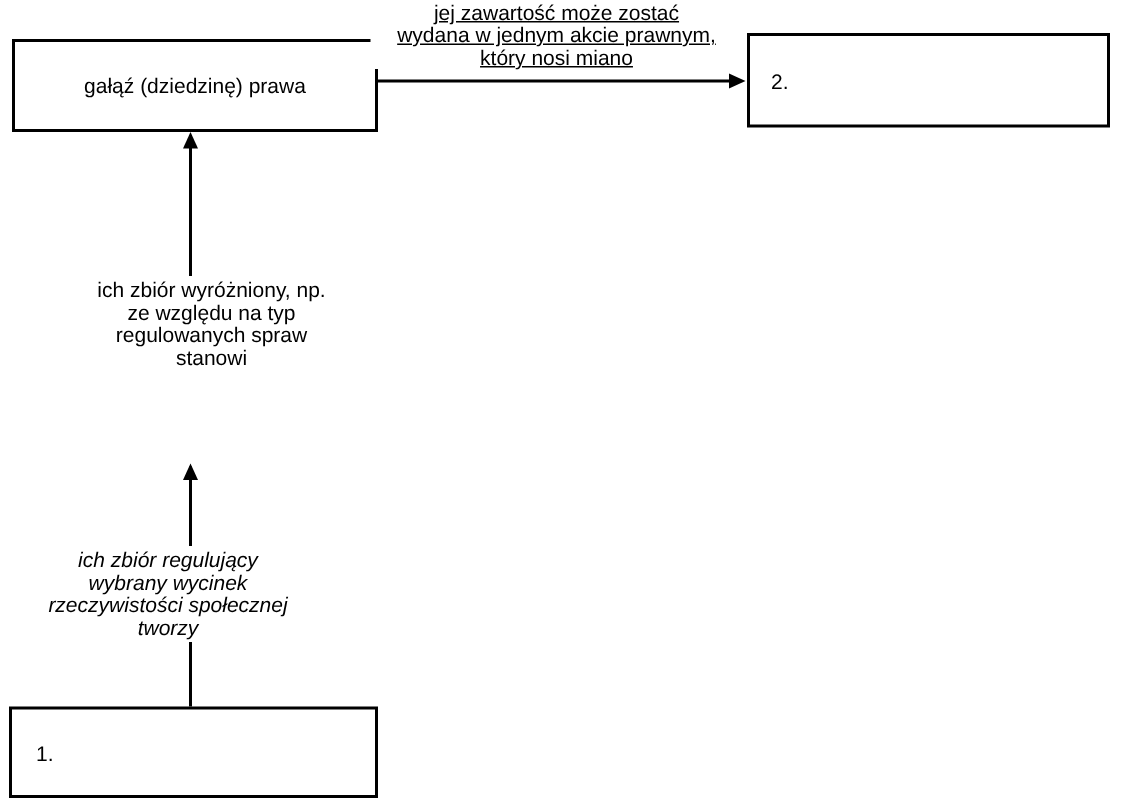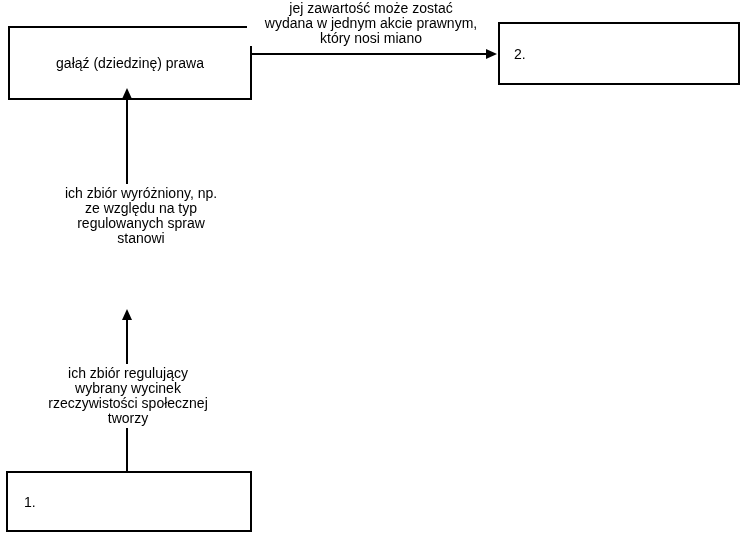--- a/index.html
+++ b/index.html
@@ -19,36 +19,36 @@
   }
   .box {
     position: absolute;
     border: 2px solid #000000;
     background: #ffffff;
     box-sizing: border-box;
     display: flex;
     align-items: center;
   }
   .box.centered { justify-content: center; text-align: center; }
-  #box-galaz { left: 8px;   top: 26px;  width: 244px; height: 74px; }
+  #box-galaz { left: 8px;   top: 26px;  width: 244px; height: 62px; }
   #box-akt   { left: 6px;   top: 247px; width: 246px; height: 62px; }
   #box-1     { left: 6px;   top: 471px; width: 246px; height: 61px; padding-left: 16px; }
   #box-2     { left: 498px; top: 22px;  width: 242px; height: 63px; padding-left: 14px; }
 
   .connector-label {
     position: absolute;
     text-align: center;
     white-space: pre-line;
     line-height: 15px;
     background: #ffffff;
     z-index: 3;
   }
-  #label-horizontal { left: 247px; top: 1px;   width: 248px; }
+  #label-horizontal { left: 247px; top: 1px;   width: 248px; text-decoration: underline; }
   #label-upper      { left: 54px;  top: 152px; width: 174px; padding: 2px 0; margin-top: 32px; }
-  #label-lower      { left: 40px;  top: 364px; width: 176px; padding: 2px 0; }
+  #label-lower      { left: 24px;  top: 364px; width: 176px; padding: 2px 0; font-style: italic; }
 
   .line {
     position: absolute;
     background: #000000;
     z-index: 1;
   }
   #h-line  { left: 252px; top: 53px;  width: 236px; height: 2px; }
   #v-line-upper { left: 126px; top: 90px;  width: 2px; height: 157px; }
   #v-line-lower { left: 126px; top: 311px; width: 2px; height: 160px; }
 

